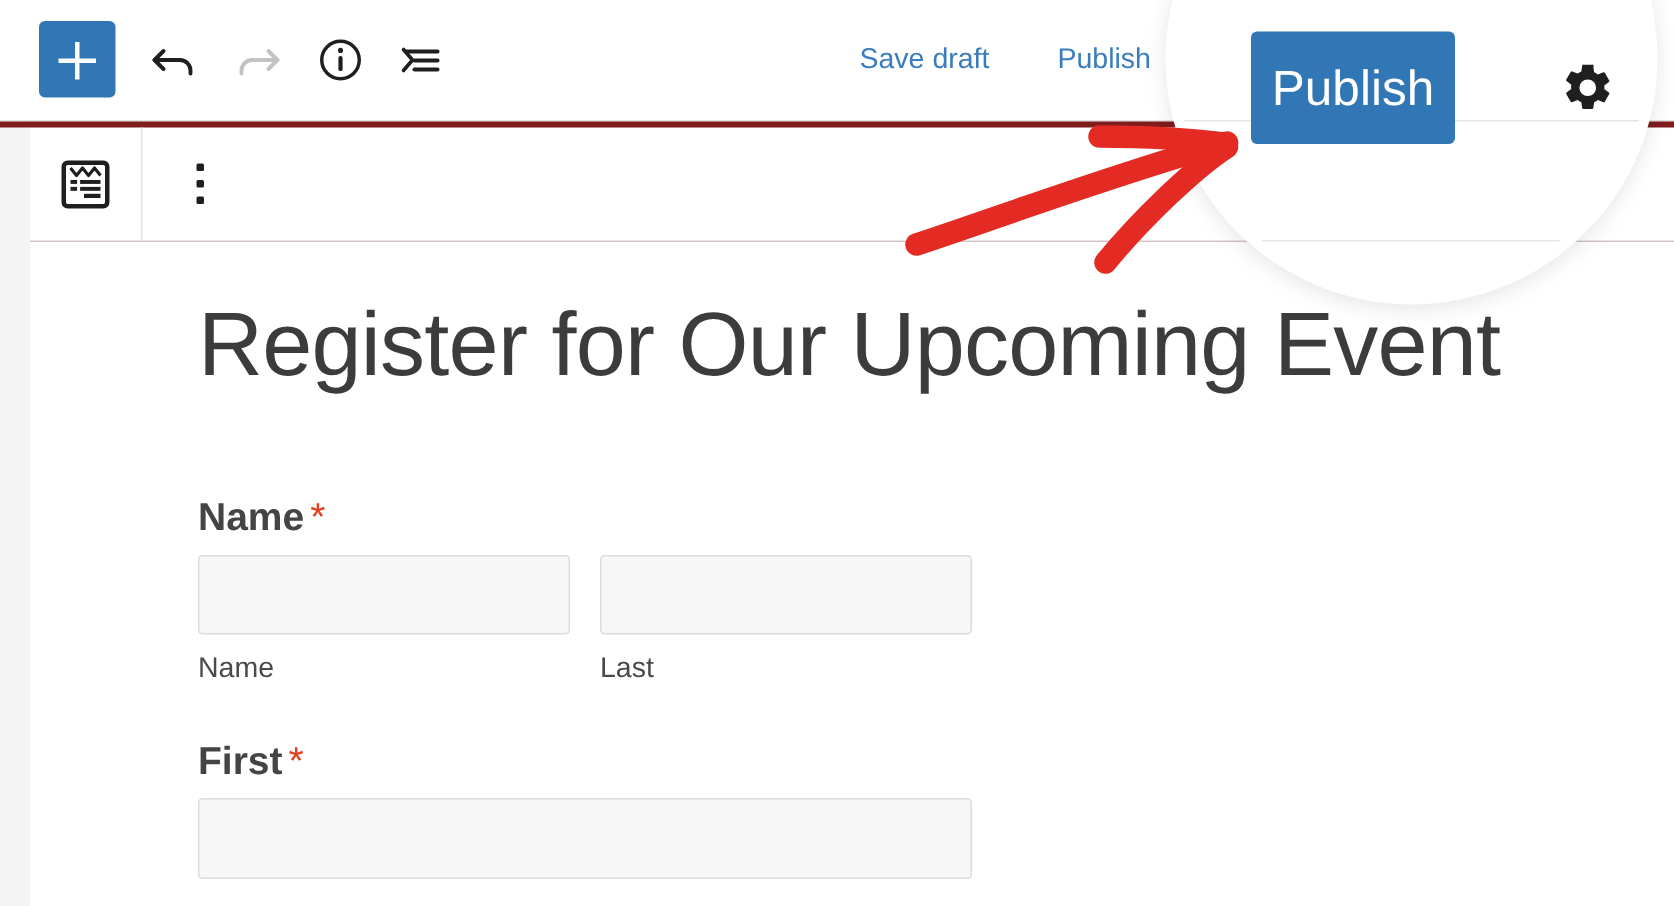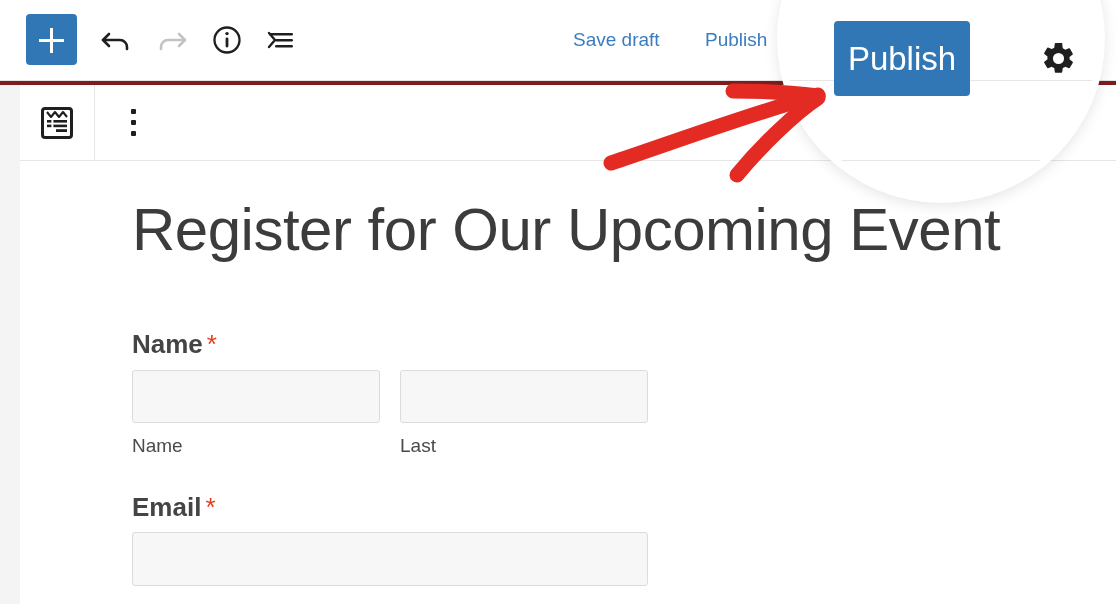--- a/index.html
+++ b/index.html
@@ -333,21 +333,21 @@
       <span>Name</span><span class="req">*</span>
     </div>
 
     <div class="text-input" style="left:112px; top:209px; width:248px; height:53px;" placeholder=""></div>
     <div class="sub-label" style="left:112px; top:273px;">Name</div>
 
     <div class="text-input" style="left:380px; top:209px; width:248px; height:53px;" placeholder=""></div>
     <div class="sub-label" style="left:380px; top:273px;text-align:right;">Last</div>
 
     <div class="field-label" style="left:112px; top:333px;">
-      <span>Email</span><span class="req">*</span>
+      <span>First</span><span class="req">*</span>
     </div>
 
     <div class="text-input" style="left:112px; top:371px; width:516px; height:54px;" placeholder=""></div>
   </div>
 
   <div class="lens">
     <div class="lens-inner">
       <div class="lens-rule lens-rule-a"></div>
       <div class="lens-rule lens-rule-b"></div>
 

